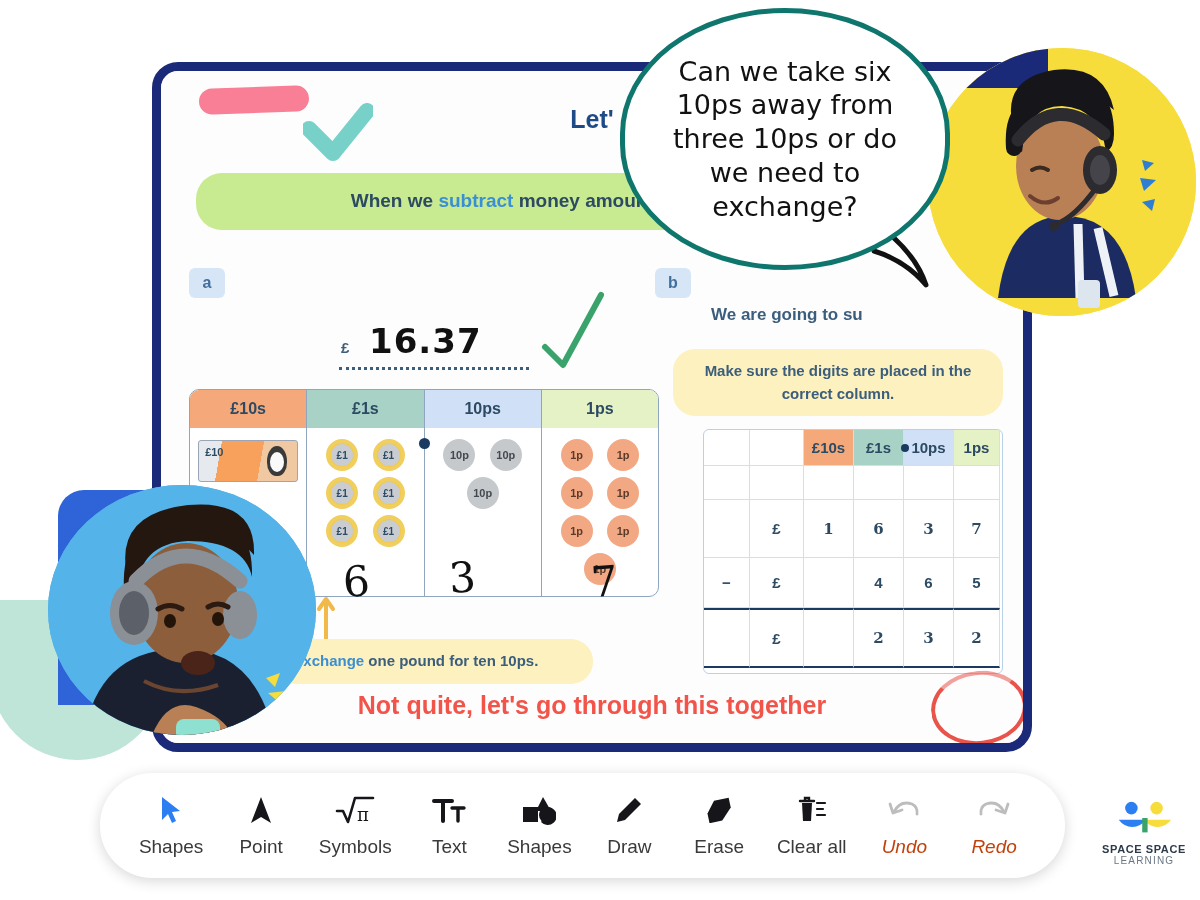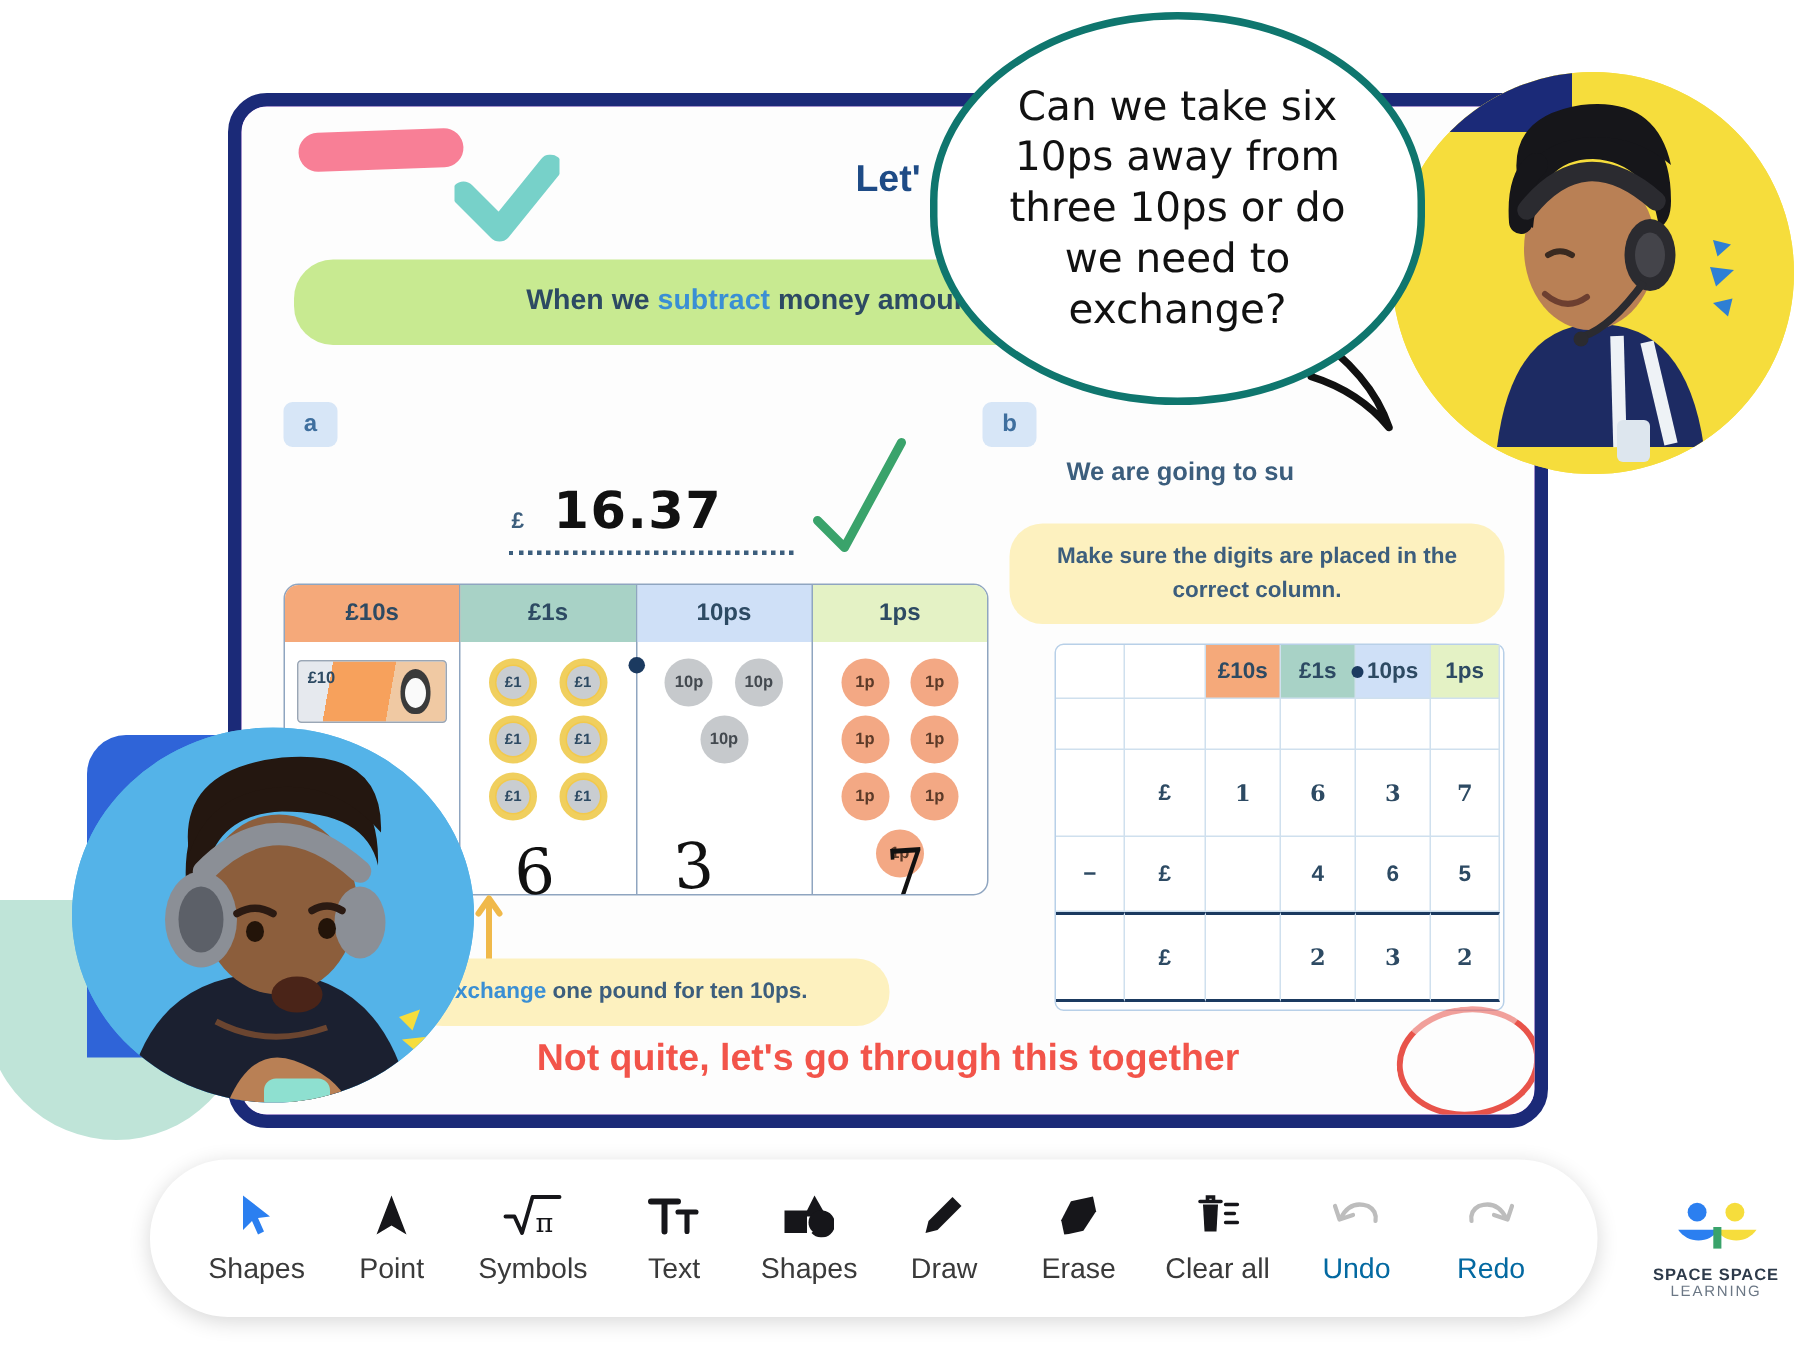--- a/index.html
+++ b/index.html
@@ -200,21 +200,21 @@
     background:#fff; border-radius:52px; box-shadow:0 3px 14px rgba(0,0,0,.16);
     display:flex; align-items:center; justify-content:space-around; padding:0 26px;
     z-index:30;
   }
   .tool {
     display:flex; flex-direction:column; align-items:center; gap:9px;
     cursor:pointer; min-width:64px;
   }
   .tool .ico { height:34px; display:flex; align-items:center; justify-content:center; }
   .tool .lbl { font-size:19px; color:#3a3a3a; }
-  .tool.disabled .lbl { color:#0369a1; }
+  .tool.disabled .lbl { color:#c2410c;font-style:italic; }
 
   
   .logo { position:absolute; left:1098px; top:800px; width:92px; text-align:center; z-index:31;}
   .logo-mark { height:36px; }
   .logo-t1 { font-size:11px; font-weight:bold; color:#2d3a4a; letter-spacing:.6px; margin-top:3px;}
   .logo-t2 { font-size:10px; color:#6b7785; letter-spacing:1.2px; }
 </style>
 </head>
 <body>
 

